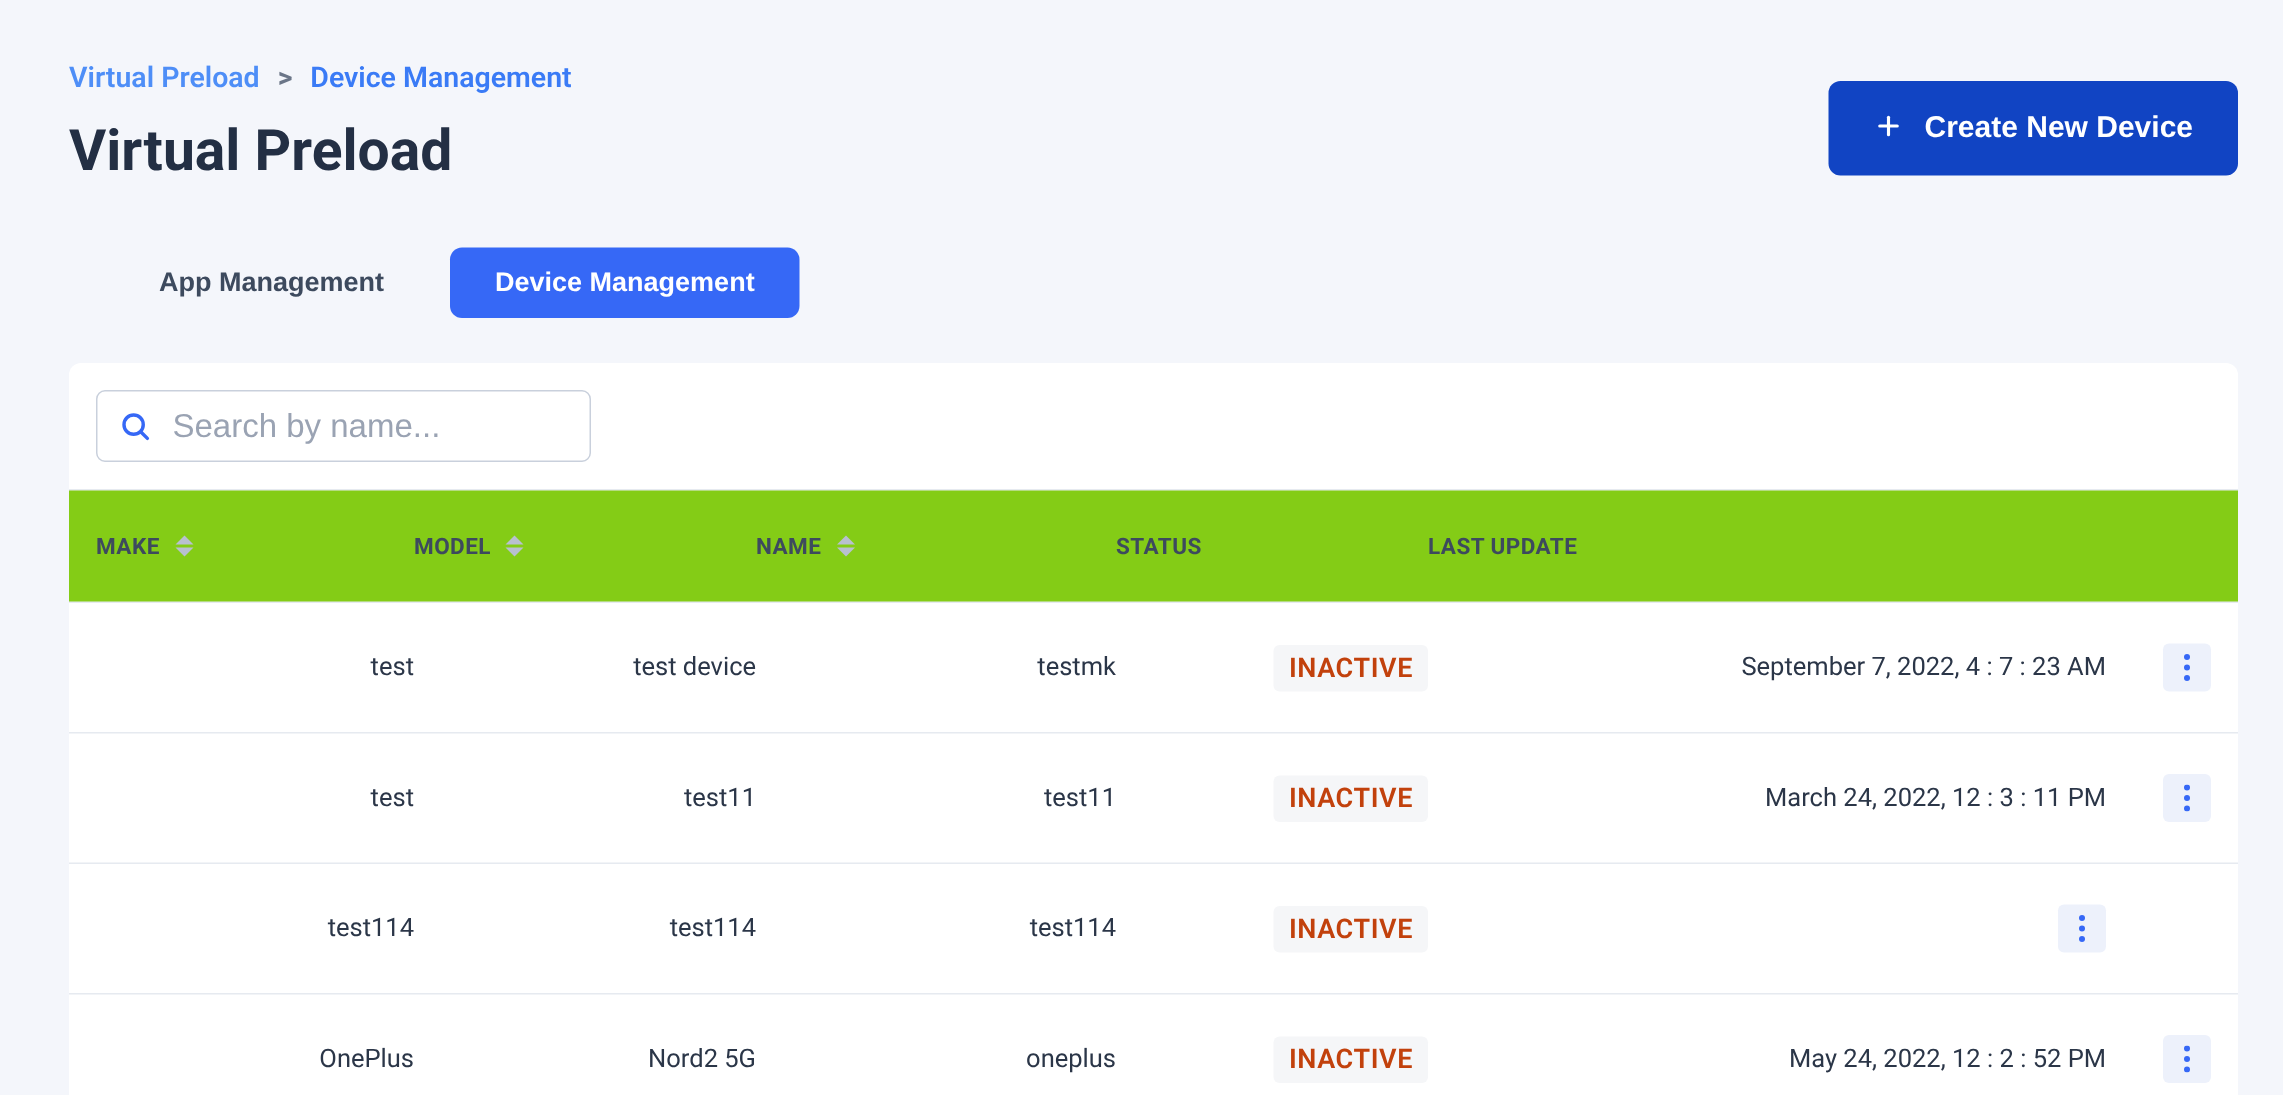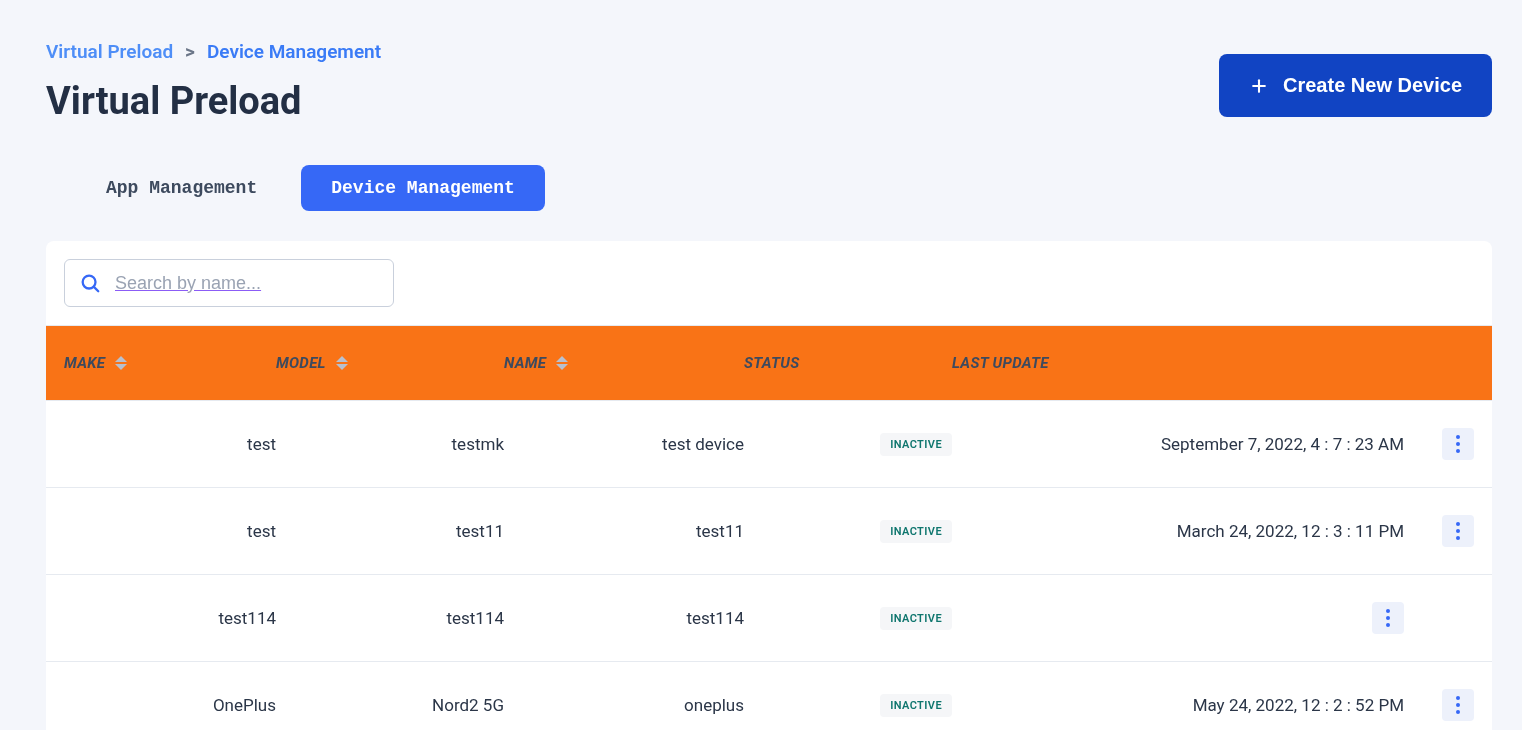--- a/index.html
+++ b/index.html
@@ -51,21 +51,20 @@
     }
     .create-btn {
       background: #1144c3;
       border: none;
       color: #fff;
       font-size: 20px;
       font-weight: 700;
       padding: 20px 30px;
       border-radius: 8px;
       display: flex;
-      align-items: center;
       gap: 14px;
       cursor: pointer;
       margin-top: 14px;
     }
     .create-btn svg {
       width: 20px;
       height: 20px;
     }
     .tabs {
       display: flex;
@@ -75,21 +74,20 @@
     }
     .tab {
       font-size: 18px;
       font-weight: 600;
       padding: 13px 30px;
       border-radius: 8px;
       cursor: pointer;
       border: none;
       background: transparent;
       color: #3d4a5e;
-      font-family: Liberation Mono, monospace;
     }
     .tab.active {
       background: #3668f6;
       color: #fff;
     }
     .card {
       background: #fff;
       border-radius: 8px;
       margin-top: 30px;
       overflow: hidden;
@@ -109,38 +107,36 @@
     }
     .search-box svg {
       width: 22px;
       height: 22px;
       color: #3668f6;
       flex-shrink: 0;
     }
     .search-box input {
       border: none;
       outline: none;
-      font-size: 18px;
+      font-size: 22px;
       color: #8b5cf6;
       width: 100%;
       background: transparent;
-      text-decoration: underline;
     }
     .search-box input::placeholder {
       color: #9aa3b3;
     }
     .table-head {
-      background: #f97316;
+      background: #84cc16;
       border-top: 1px solid #e6eaf0;
       border-bottom: 1px solid #e6eaf0;
       display: grid;
       grid-template-columns: 212px 228px 240px 208px 1fr 70px;
       padding: 28px 18px;
       align-items: center;
-      font-style: italic;
     }
     .th {
       display: flex;
       align-items: center;
       gap: 10px;
       font-size: 15px;
       font-weight: 700;
       color: #3d4a5e;
       letter-spacing: 0.3px;
     }
@@ -168,23 +164,23 @@
       padding: 27px 18px;
       border-bottom: 1px solid #e6eaf0;
       align-items: center;
       font-size: 17px;
       color: #2b3648;
       text-align: right;
     }
     .status-badge {
       display: inline-block;
       background: #f5f6f8;
-      color: #0f766e;
+      color: #c2410c;
       font-weight: 600;
-      font-size: 11px;
+      font-size: 18px;
       padding: 5px 10px;
       border-radius: 4px;
       letter-spacing: 0.4px;
     }
     .actions-btn {
       width: 32px;
       height: 32px;
       border-radius: 4px;
       background: #edf1fb;
       border: none;
@@ -265,22 +261,22 @@
       </div>
       <div class="th">
         <span>LAST UPDATE</span>
       </div>
       <div></div>
     </div>
 
     <div id="rows-container">
         <div class="table-row">
           <div>test</div>
+          <div>test device</div>
           <div>testmk</div>
-          <div>test device</div>
           <div><span class="status-badge">INACTIVE</span></div>
           <div>September 7, 2022, 4 : 7 : 23 AM</div>
           <div>
             <button class="actions-btn">
               <svg viewBox="0 0 4 18">
                 <circle cx="2" cy="2" r="2" fill="currentColor"></circle>
                 <circle cx="2" cy="9" r="2" fill="currentColor"></circle>
                 <circle cx="2" cy="16" r="2" fill="currentColor"></circle>
               </svg>
             </button>

